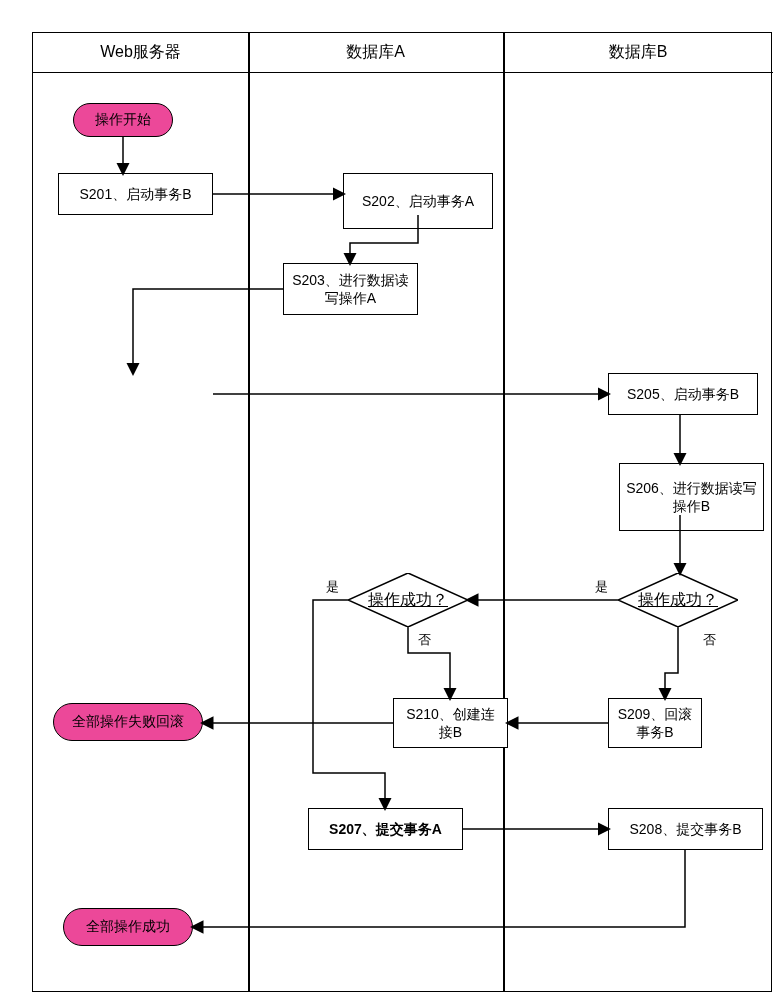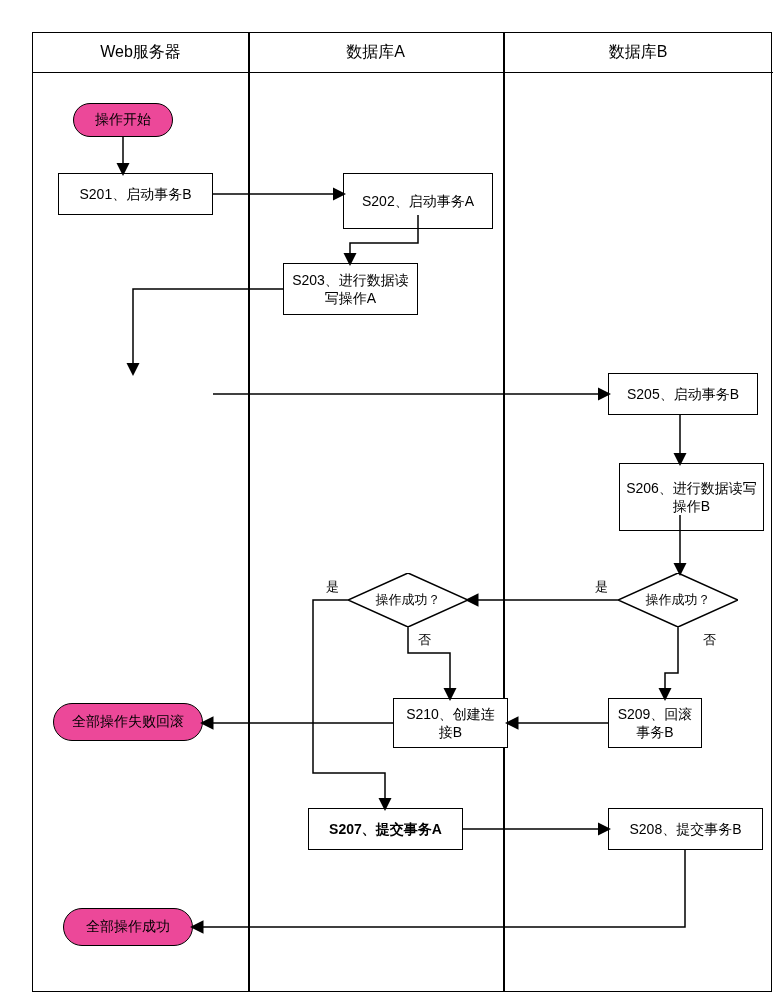--- a/index.html
+++ b/index.html
@@ -73,21 +73,22 @@
     align-items: center;
     justify-content: center;
   }
   .diamond svg {
     position: absolute;
     top: 0; left: 0;
   }
   .diamond .dlabel {
     position: relative;
     z-index: 1;
-    font-size: 13px;
+    font-size: 16px;
+    text-decoration: underline;
   }
   .small-label {
     position: absolute;
     font-size: 13px;
     background: transparent;
   }
 </style>
 </head>
 <body>
 

